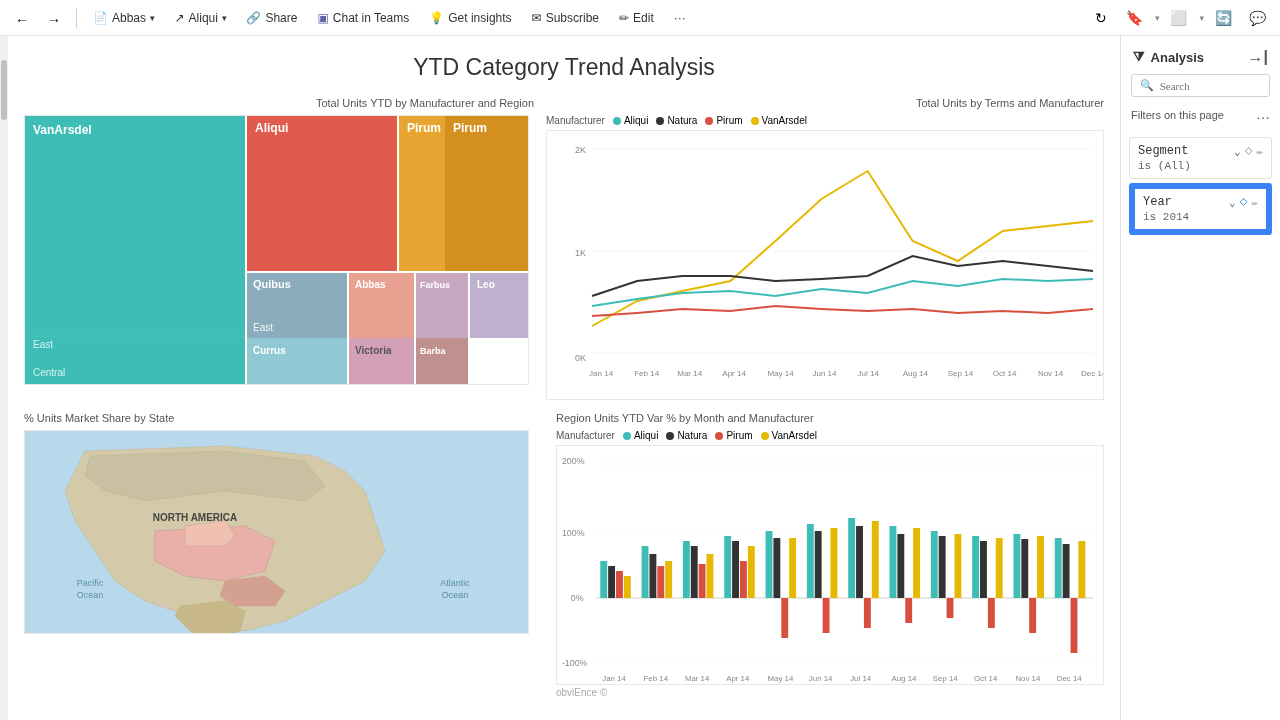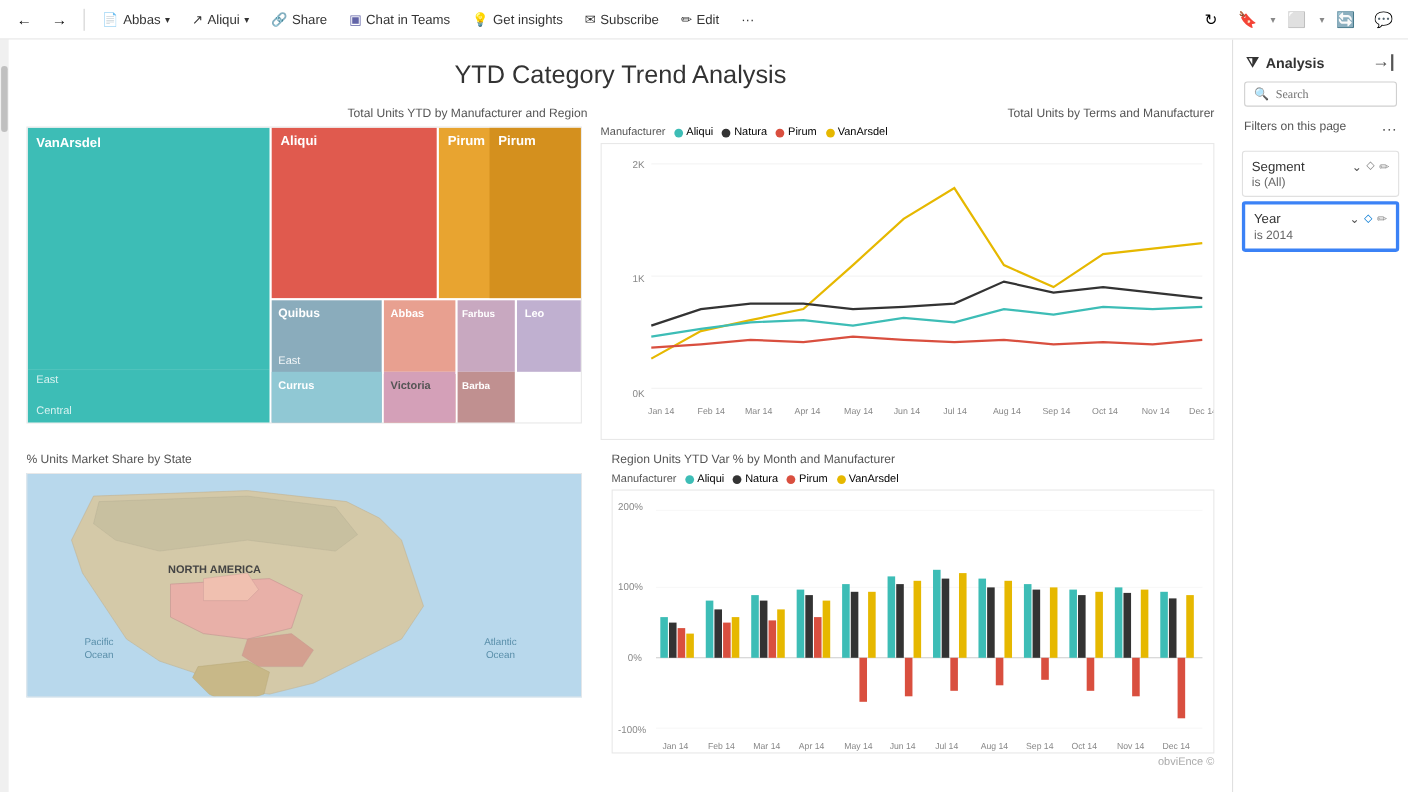--- a/index.html
+++ b/index.html
@@ -51,20 +51,21 @@
     .filter-search input {
       border: none; outline: none; font-size: 12px; color: #666; width: 100%; background: transparent; font-family: Liberation Serif, serif;
     }
     .filters-on-page {
       display: flex; justify-content: space-between;
       padding: 4px 10px 8px; font-size: 11px; color: #555;
     }
     .filter-card {
       border: 1px solid #e0e0e0; border-radius: 3px; margin: 4px 8px;
       padding: 6px 8px;
+      font-family: Liberation Mono, monospace;
     }
     .filter-card-header {
       display: flex; align-items: center; justify-content: space-between;
       font-size: 12px; color: #333; font-weight: 500;
     }
     .filter-card-value { font-size: 11px; color: #666; margin-top: 2px; }
     .filter-icons { display: flex; align-items: center; gap: 4px; }
 
     
     .page-title {
@@ -438,21 +439,21 @@
             <text x="256" y="235" font-size="8" fill="#888">Jun 14</text>
             <text x="298" y="235" font-size="8" fill="#888">Jul 14</text>
             <text x="340" y="235" font-size="8" fill="#888">Aug 14</text>
             <text x="382" y="235" font-size="8" fill="#888">Sep 14</text>
             <text x="424" y="235" font-size="8" fill="#888">Oct 14</text>
             <text x="466" y="235" font-size="8" fill="#888">Nov 14</text>
             <text x="508" y="235" font-size="8" fill="#888">Dec 14</text>
           </svg>
         </div>
 
-        <div style="text-align:right;font-size:10px;color:#aaa;margin-top:2px;">obviEnce ©</div>
+        <div style="font-size:10px;color:#aaa;margin-top:2px;">obviEnce ©</div>
       </div>
     </div>
 
   </div>
 
   <div id="filters-panel">
     <div class="filters-header">
       <div class="filters-header-left">
         <span style="font-size:13px;">⧩</span>
         <span>Analysis</span>
@@ -475,21 +476,21 @@
         <span>Segment</span>
         <div class="filter-icons">
           <span style="font-size:11px;color:#555;cursor:pointer;">⌄</span>
           <span style="font-size:11px;color:#888;cursor:pointer;">⬦</span>
           <span style="font-size:11px;color:#888;cursor:pointer;">✏</span>
         </div>
       </div>
       <div class="filter-card-value">is (All)</div>
     </div>
 
-    <div class="filter-card" style="border:3px solid #3b82f6;">
+    <div class="filter-card" style="border:6px solid #3b82f6;">
       <div class="filter-card-header">
         <span>Year</span>
         <div class="filter-icons">
           <span style="font-size:11px;color:#555;cursor:pointer;">⌄</span>
           <span style="font-size:11px;color:#0078d4;cursor:pointer;">⬦</span>
           <span style="font-size:11px;color:#888;cursor:pointer;">✏</span>
         </div>
       </div>
       <div class="filter-card-value">is 2014</div>
     </div>

